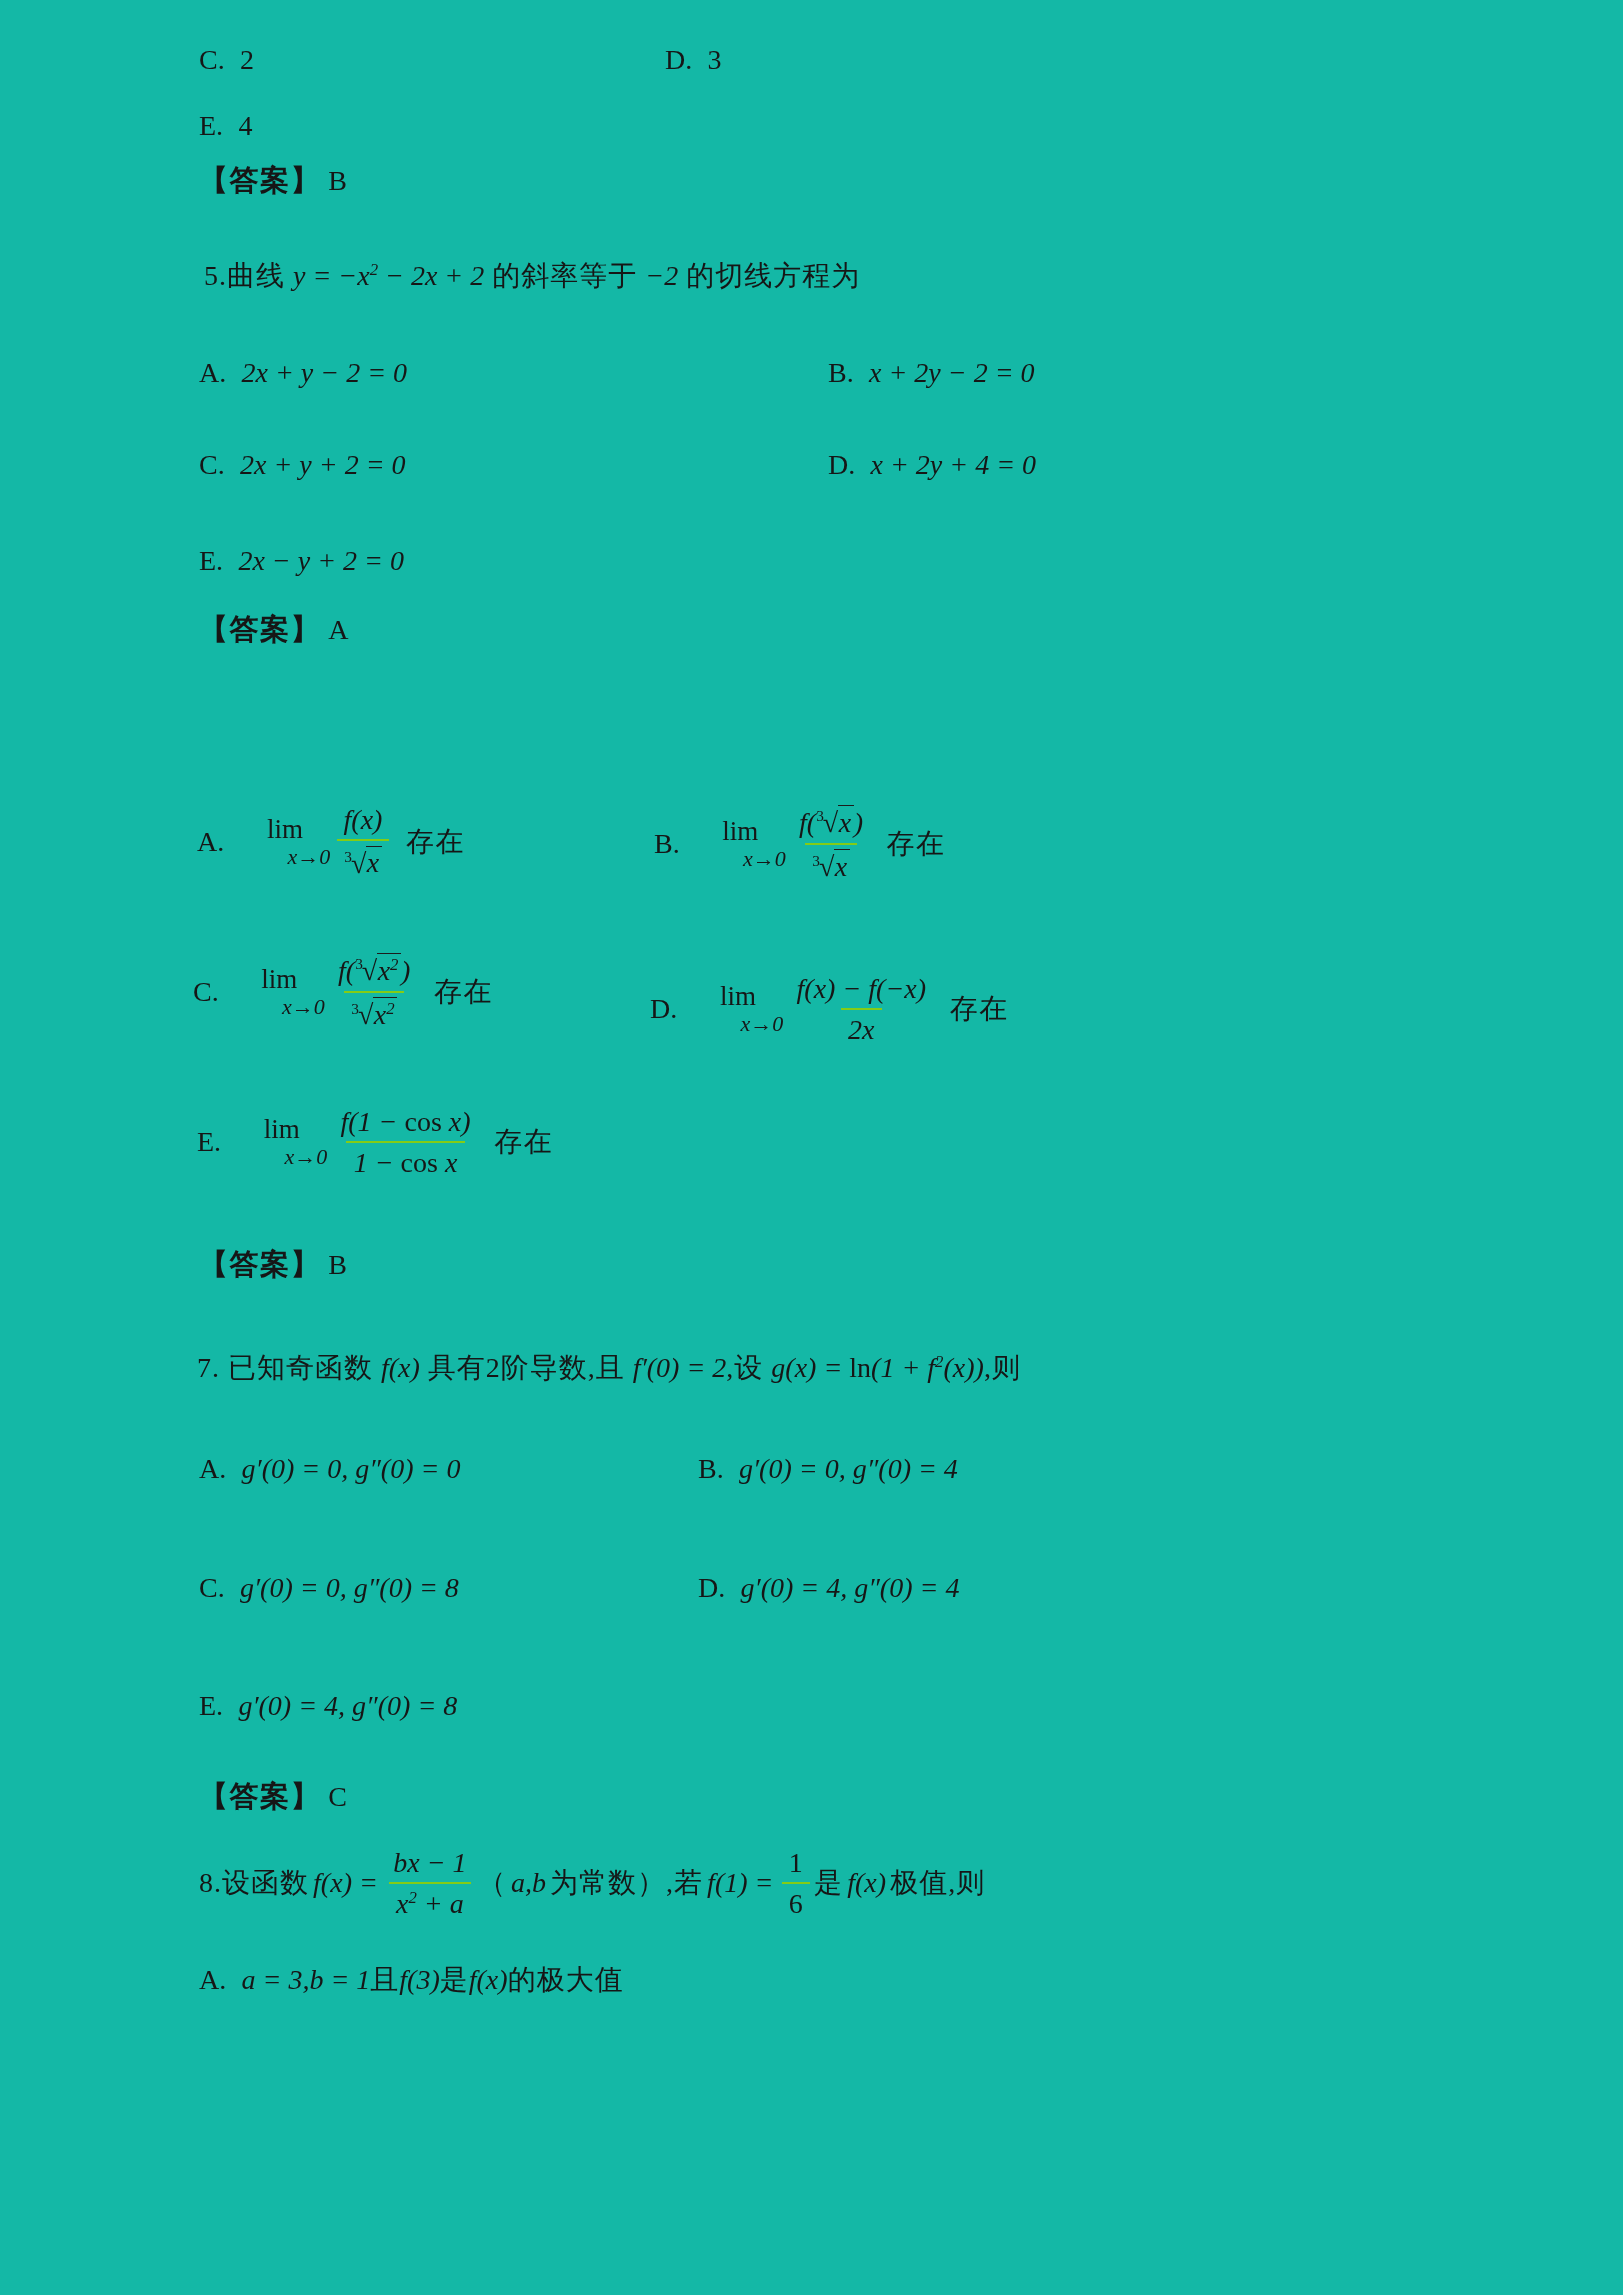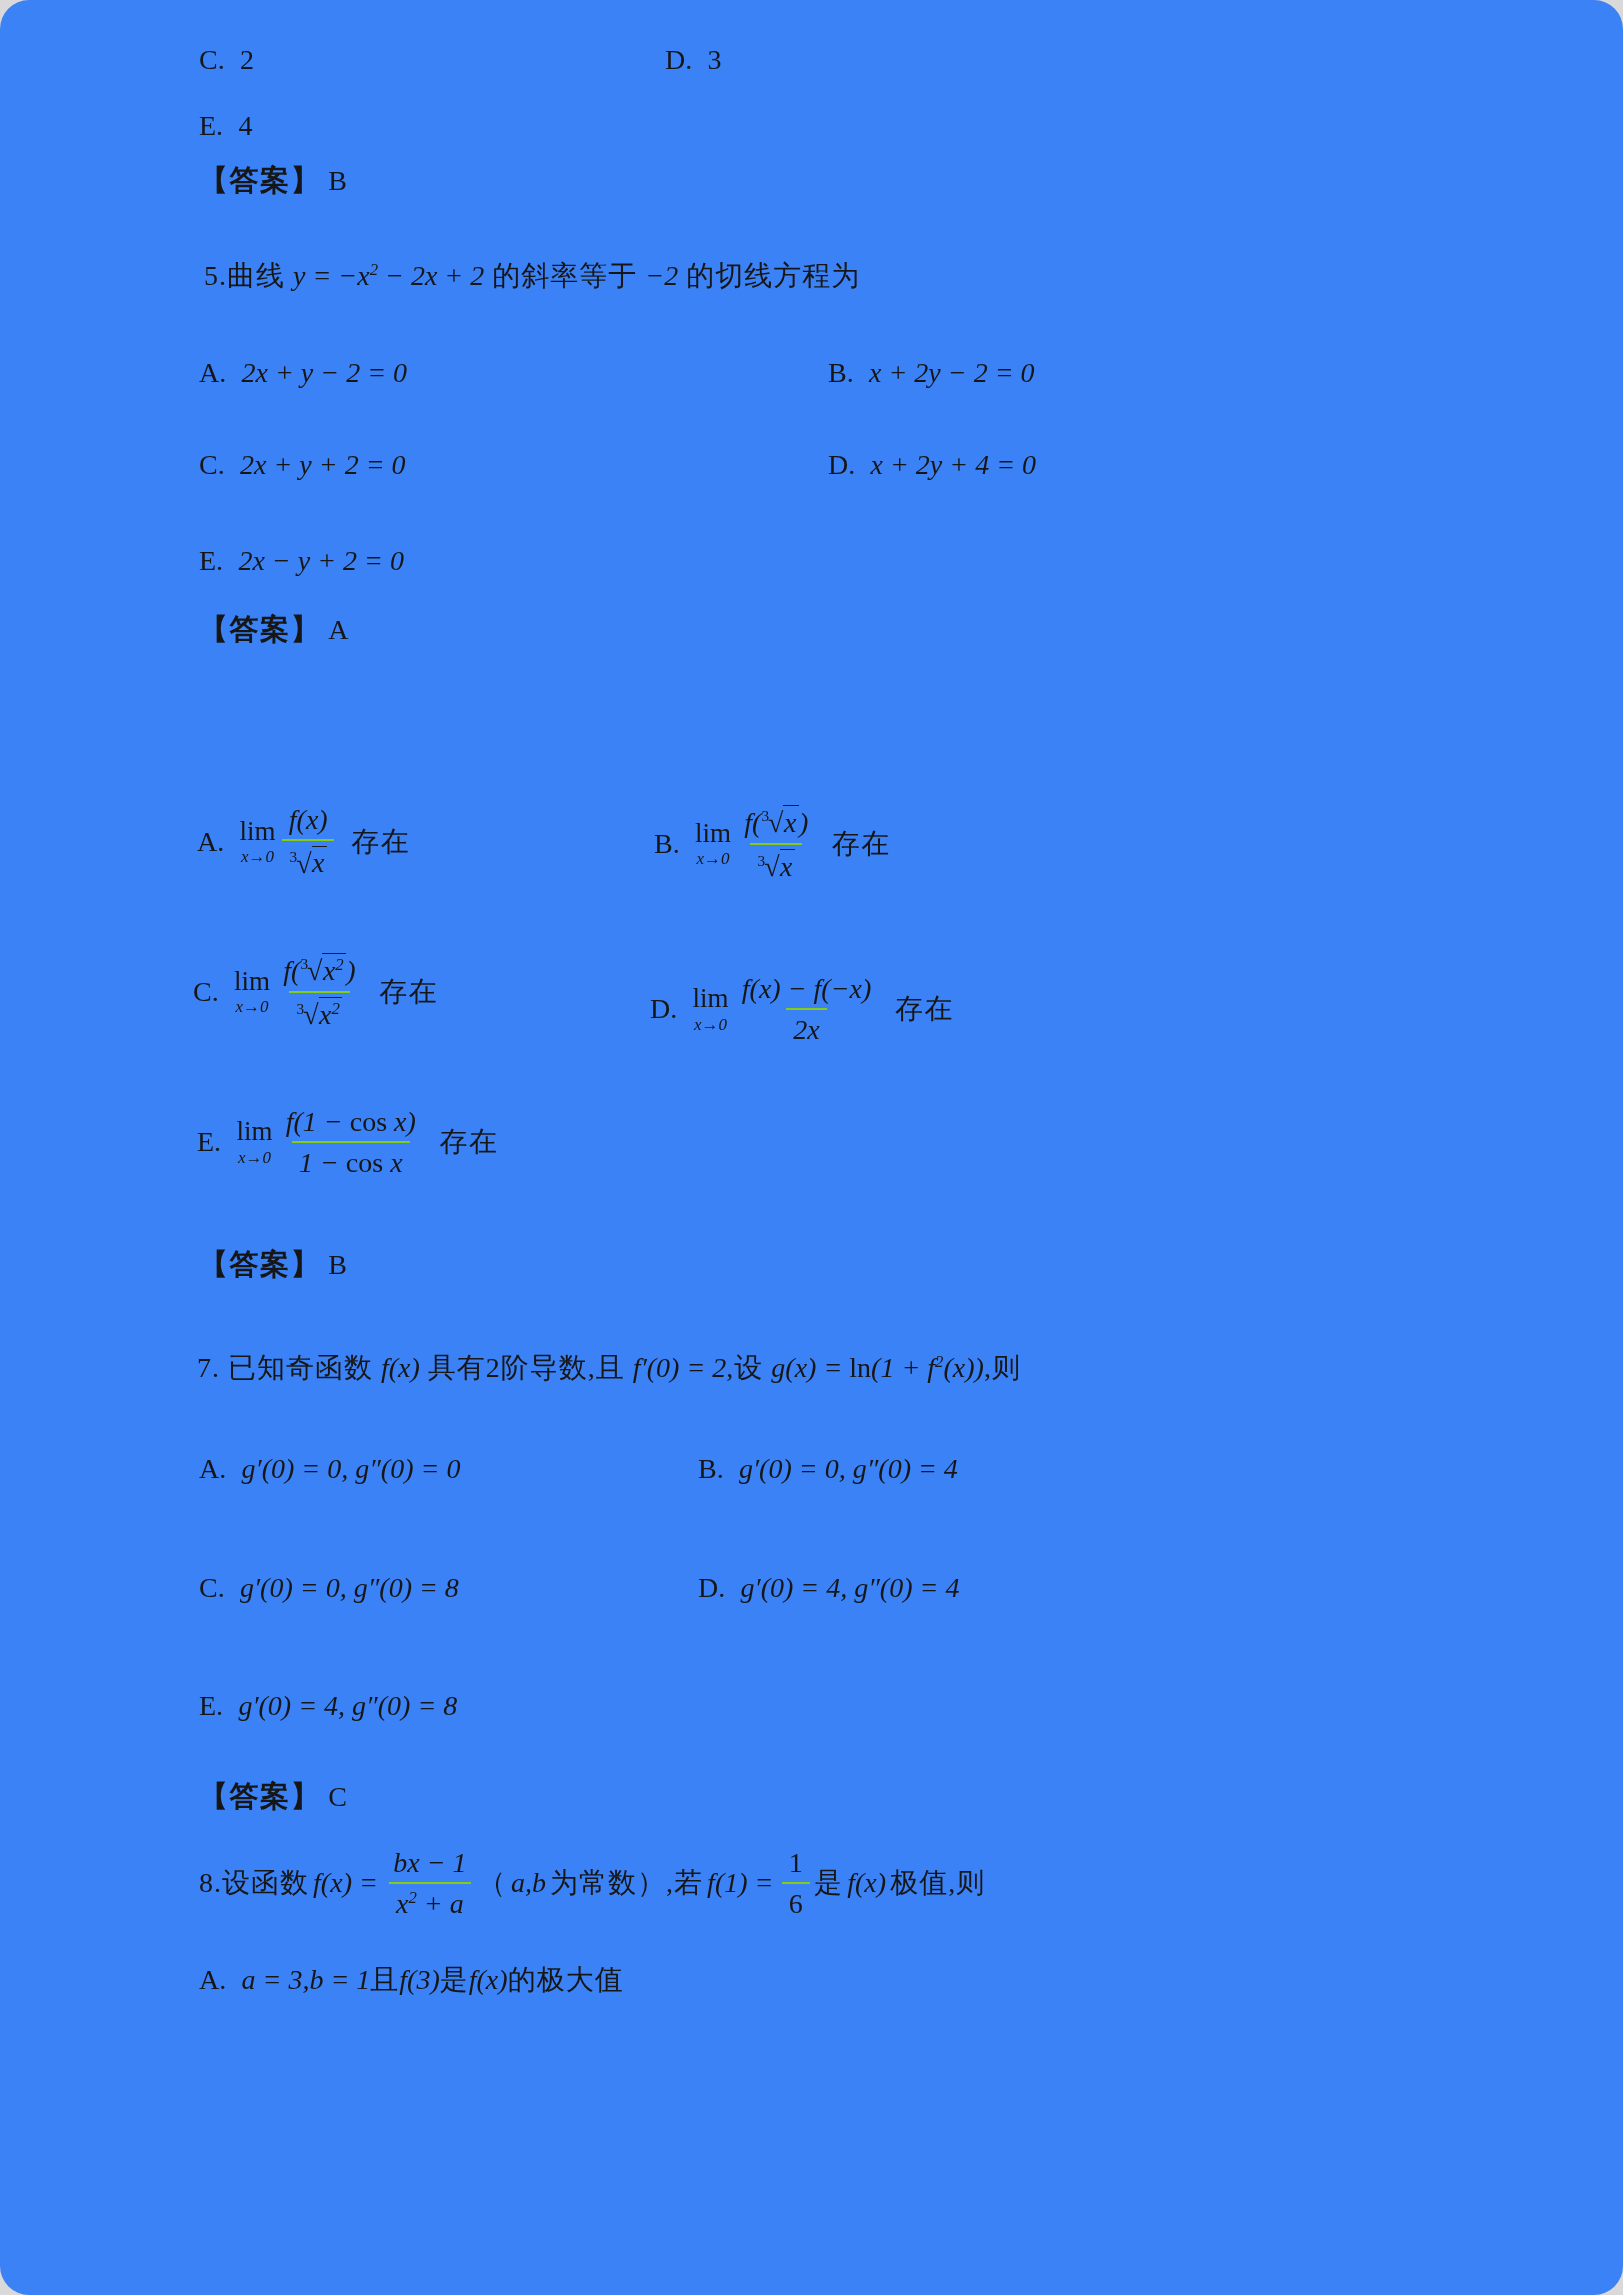--- a/index.html
+++ b/index.html
@@ -1,35 +1,35 @@
 <!DOCTYPE html>
 <html style="font-size:8.2px"><head>
 <meta charset="utf-8">
 <style>
   * { box-sizing: border-box; }
   html,body { margin:0; padding:0; background:#d9d9d9; }
   .page {
     position:relative; width:1623px; height:2295px; margin:0 auto;
-    background:#3b82f6; color:#161616;
+    background:#14b8a6; color:#161616;
     font-family:"Liberation Serif","DejaVu Serif",serif;
-    font-size:28px; overflow:hidden;border-radius:29px;
+    font-size:28px; overflow:hidden;
   }
   .row { position:absolute; white-space:nowrap; line-height:1.25; }
   .flexrow { display:flex; align-items:center; }
   .cjk { font-style:normal; letter-spacing:1px; }
   .math { font-style:italic; }
   .up { font-style:normal; }
   .optlabel { font-style:normal; display:inline-block; margin-right:15.3px; }
   sup.msup { font-size:0.6em; font-style:italic; line-height:0; }
   .anstag { font-weight:900; letter-spacing:1.5px; font-size:29px; }
   .ansletter { margin-left:7.2px; }
   
   .lim { display:inline-flex; flex-direction:column; align-items:center; line-height:1; margin-right:2px; flex:none; }
   .lim .lw { font-style:normal; font-size:27px; }
-  .lim .ls { font-size:17px; font-style:italic; margin-top:3.1px; }
+  .lim .ls { font-size:22px; font-style:italic; margin-top:3.1px;margin-left:48px; }
   
   .frac { display:inline-flex; flex-direction:column; align-items:center; line-height:1.05; margin:0 4.1px; flex:none; }
   .frac .fnum { padding:0 7.2px 4.6px; }
   .frac .fden { border-top:2px solid #84cc16; padding:4.6px 7.2px 0; }
   
   .ridx { font-size:15.3px; font-style:normal; vertical-align:super; line-height:0; margin-right:-1px; }
   .rsgn { font-style:normal; }
   .rbody { display:inline-block; border-top:1.5px solid #1c1c1c; padding:1.5px 2.6px 0 0.5px; line-height:1.1; }
   .exists { margin-left:12.3px; letter-spacing:1.5px; }
   .q8stem > span { margin-right:4.1px; flex:none; }

